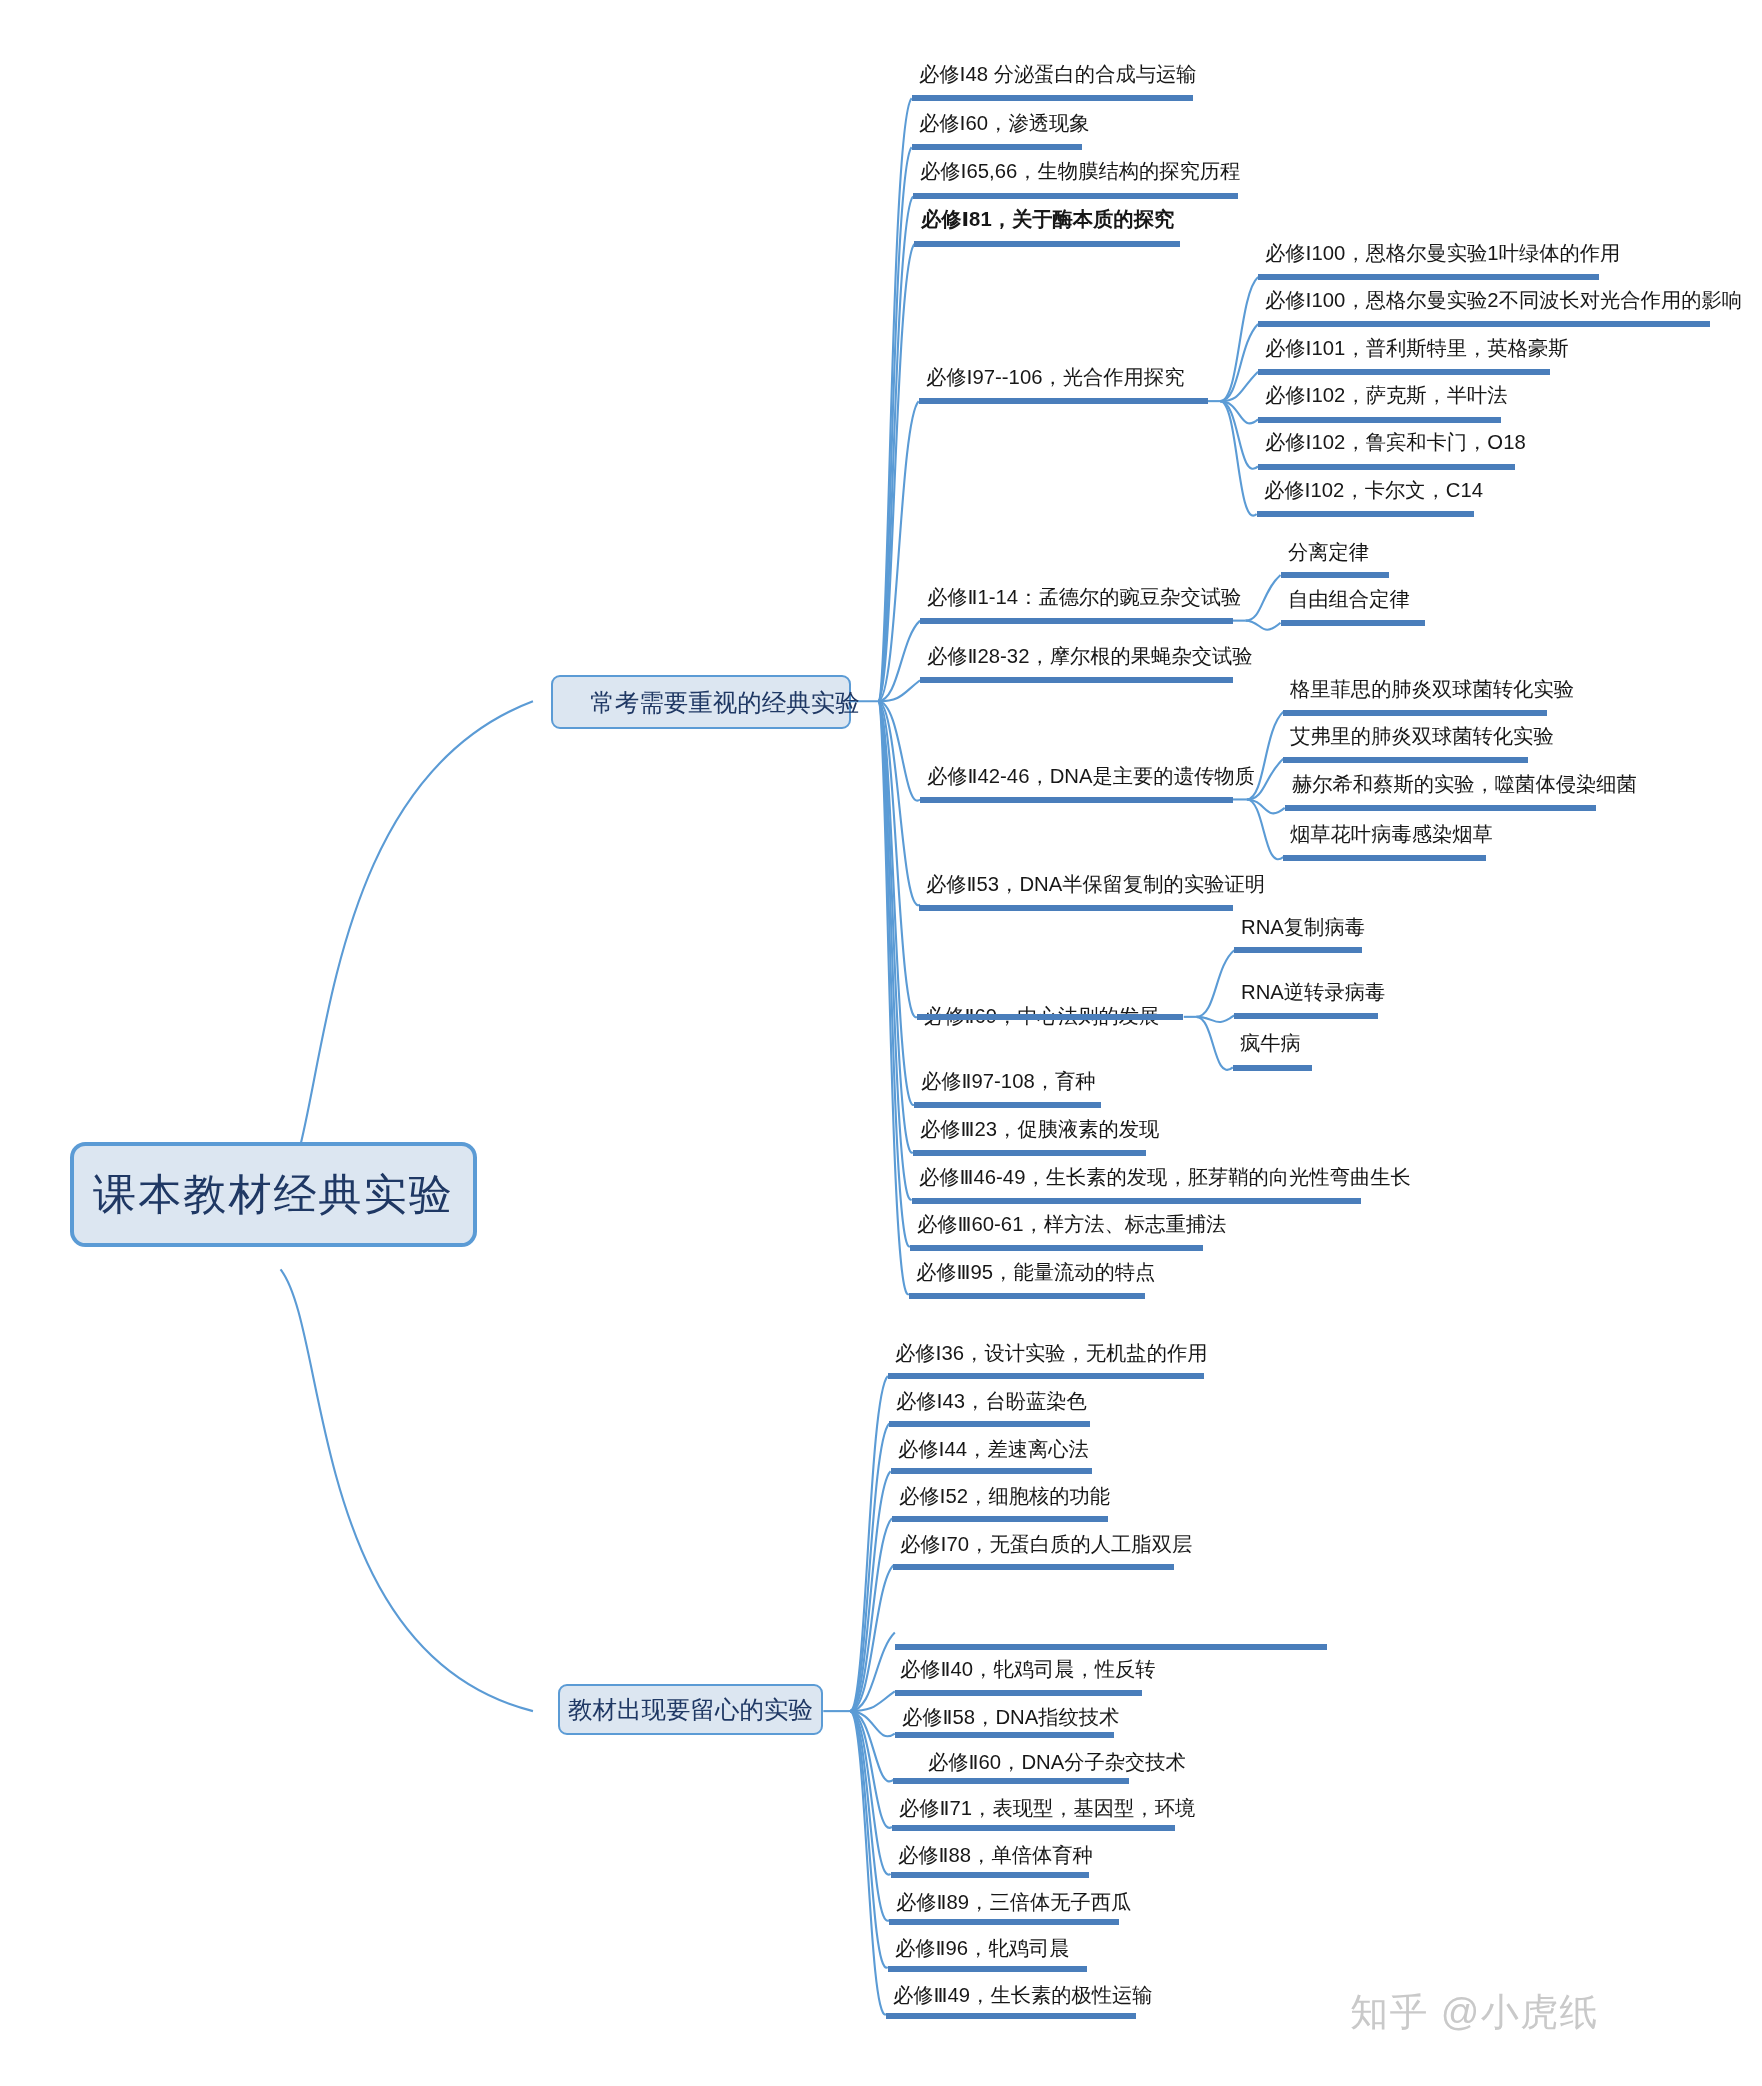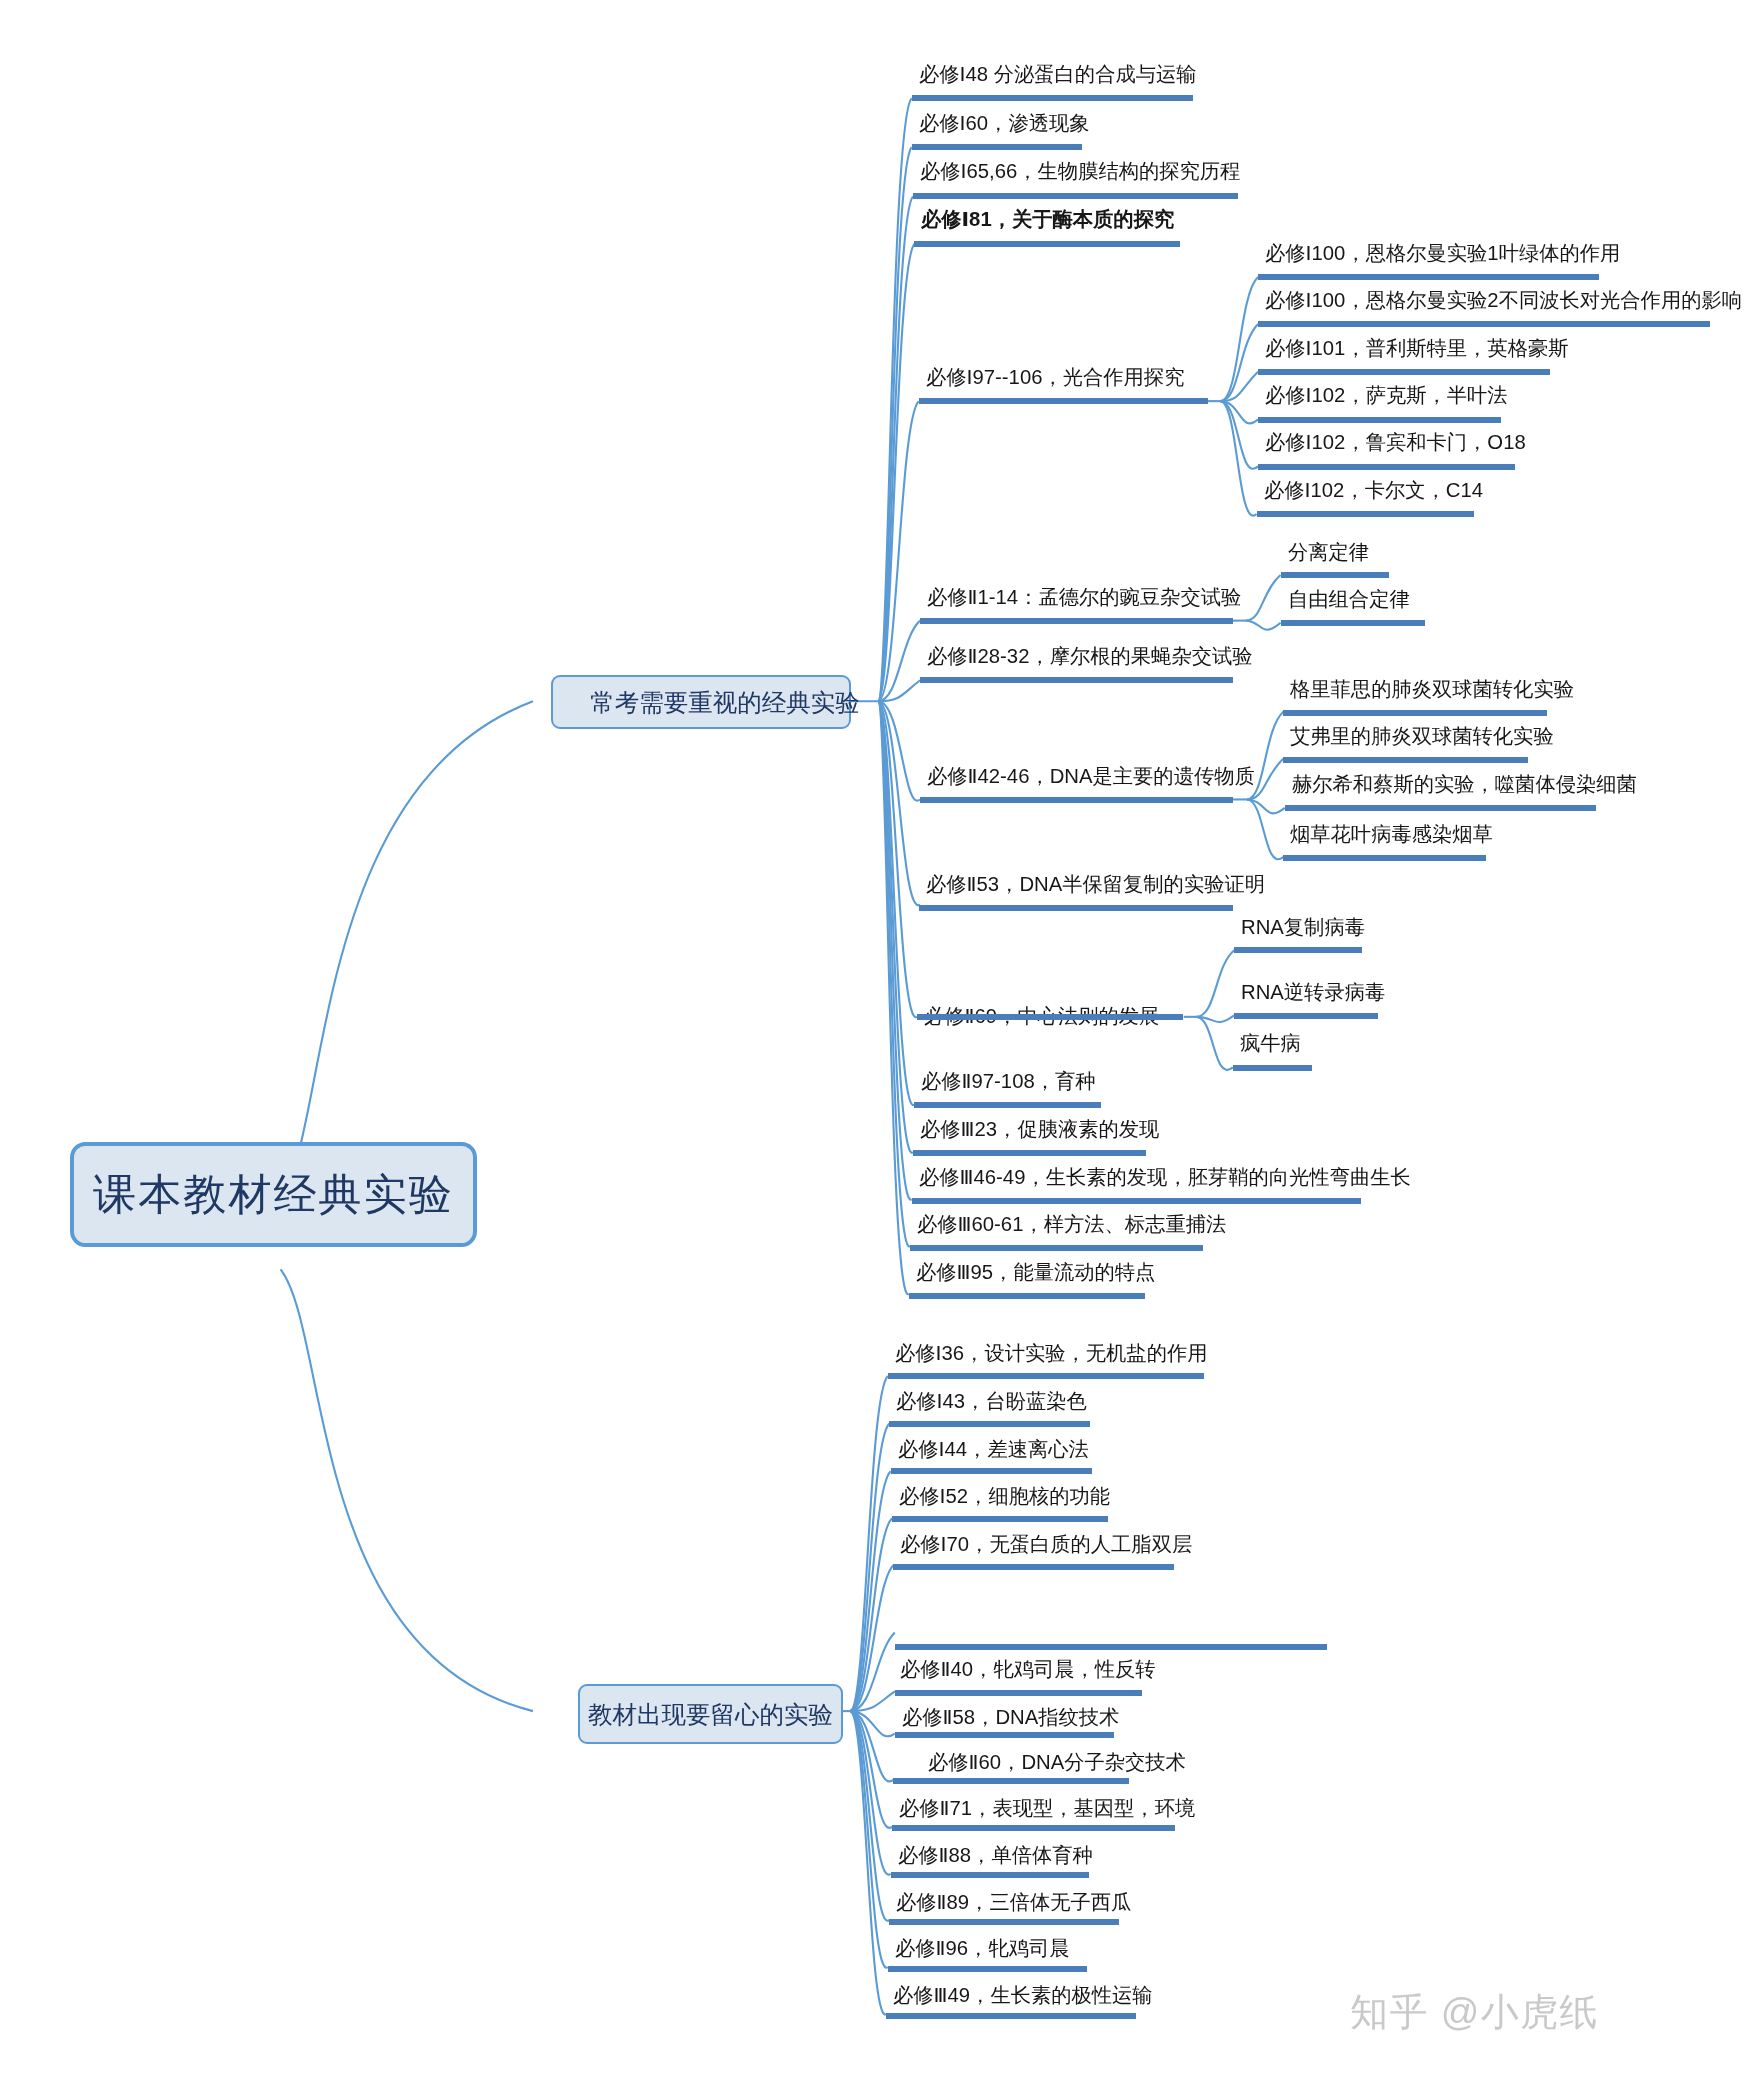--- a/index.html
+++ b/index.html
@@ -305,21 +305,21 @@
   <div class="leaf" style="left:917px; top:1210px;">
     <span>必修Ⅲ60-61，样方法、标志重捕法</span>
   </div>
   <div class="underline" style="left:910px; top:1245px; width:293px;"></div>
 
   <div class="leaf" style="left:916px; top:1258px;">
     <span>必修Ⅲ95，能量流动的特点</span>
   </div>
   <div class="underline" style="left:909px; top:1293px; width:236px;"></div>
 
-  <div class="branch-node" style="left:558px; top:1684px; width:265px; height:60px;margin-left:20px;">
+  <div class="branch-node" style="left:558px; top:1684px; width:265px; height:51px;">
     <span>教材出现要留心的实验</span>
   </div>
 
   <div class="leaf" style="left:895px; top:1339px;">
     <span>必修Ⅰ36，设计实验，无机盐的作用</span>
   </div>
   <div class="underline" style="left:888px; top:1373px; width:316px;"></div>
 
   <div class="leaf" style="left:896px; top:1387px;">
     <span>必修Ⅰ43，台盼蓝染色</span>

